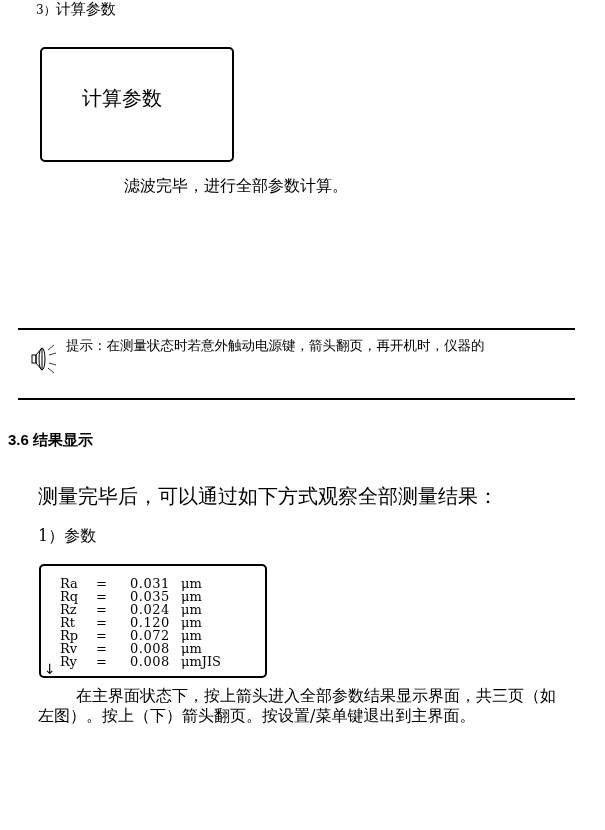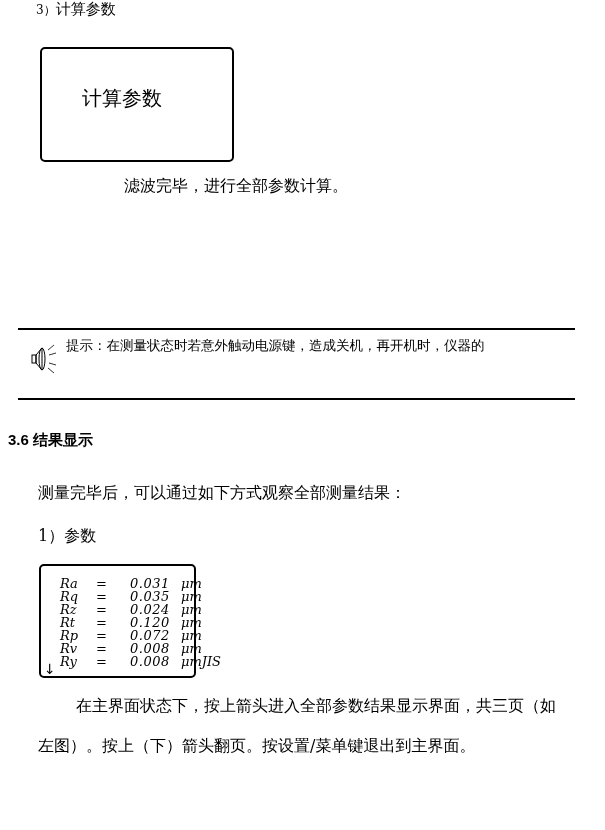--- a/index.html
+++ b/index.html
@@ -18,34 +18,34 @@
   .lcd-box1 .txt { position: absolute; left: 40px; top: 36px; font-size: 20px; font-family: "DejaVu Sans", sans-serif; }
   .para1 { left: 77px; top: 176px; font-size: 16px; margin-left: 47px; }
   .tip {
     left: 18px; top: 328px; width: 557px; height: 72px;
     border-top: 2px solid #000; border-bottom: 2px solid #000; box-sizing: border-box;
   }
   .tip .icon { position: absolute; left: 12px; top: 12px; width: 30px; height: 34px; }
   .tip .lines { position: absolute; left: 48px; top: 5px; font-size: 13.5px; line-height: 20px; font-family: "DejaVu Sans", sans-serif; }
   .tip .lines .indent { padding-left: 49px; }
   .h2 { left: 8px; top: 431px; font-size: 15px; font-weight: bold; font-family: "Liberation Sans", "DejaVu Sans", sans-serif; }
-  .para2 { left: 38px; top: 483px; font-size: 16px; }
+  .para2 { left: 38px; top: 483px; font-size: 20px; }
   .sub1 { left: 38px; top: 526px; font-size: 16px; }
   .lcd2 {
-    left: 39px; top: 564px; width: 157px; height: 114px;
+    left: 39px; top: 564px; width: 228px; height: 114px;
     border: 2px solid #000; border-radius: 5px; box-sizing: border-box;
-    font-family: "DejaVu Serif", serif; font-size: 13px; font-style: italic;
+    font-family: "DejaVu Serif", serif; font-size: 13px;
   }
   .lcd2 .row { position: absolute; left: 0; width: 100%; height: 13px; line-height: 13px; }
   .lcd2 .c-name { position: absolute; left: 19px; }
   .lcd2 .c-eq { position: absolute; left: 55px; }
   .lcd2 .c-val { position: absolute; left: 89px; letter-spacing: 0.5px; }
   .lcd2 .c-unit { position: absolute; left: 140px; }
   .lcd2 .arrow { position: absolute; left: 3px; top: 95px; font-size: 14px; font-family: "DejaVu Sans", sans-serif; }
-  .para3 { left: 38px; top: 686px; width: 530px; font-size: 16px; line-height: 40px; text-indent: 38px; }
+  .para3 { left: 38px; top: 686px; width: 530px; font-size: 16px; line-height: 20px; text-indent: 38px; }
 </style>
 </head>
 <body>
 
 <div class="abs step">
   <span class="num">3）</span><span>计算参数</span>
 </div>
 
 <div class="abs lcd-box1">
   <span class="txt">计算参数</span>
@@ -57,21 +57,21 @@
   <svg class="icon" viewBox="0 0 30 34">
     <rect x="2" y="13" width="4" height="8" fill="none" stroke="#000" stroke-width="1"></rect>
     <path d="M6 13 L12 6 L12 28 L6 21 Z" fill="none" stroke="#000" stroke-width="1"></path>
     <ellipse cx="12" cy="17" rx="3" ry="11" fill="none" stroke="#000" stroke-width="1"></ellipse>
     <line x1="18" y1="8" x2="24" y2="3" stroke="#000" stroke-width="0.8"></line>
     <line x1="19" y1="13" x2="26" y2="11" stroke="#000" stroke-width="0.8"></line>
     <line x1="19" y1="21" x2="26" y2="23" stroke="#000" stroke-width="0.8"></line>
     <line x1="18" y1="26" x2="24" y2="31" stroke="#000" stroke-width="0.8"></line>
   </svg>
   <div class="lines">
-    <div><span>提示：</span><span>在测量状态时若意外触动电源键，造成关机，再开机时，仪器的</span></div>
+    <div><span>提示：</span><span>在测量状态时若意外触动电源键，箭头翻页，再开机时，仪器的</span></div>
   </div>
 </div>
 
 <div class="abs h2">3.6  结果显示</div>
 <div class="abs para2">测量完毕后，可以通过如下方式观察全部测量结果：</div>
 <div class="abs sub1">1）参数</div>
 
 <div class="abs lcd2">
   <div class="row" style="top:11px">
     <span class="c-name">Ra</span>

